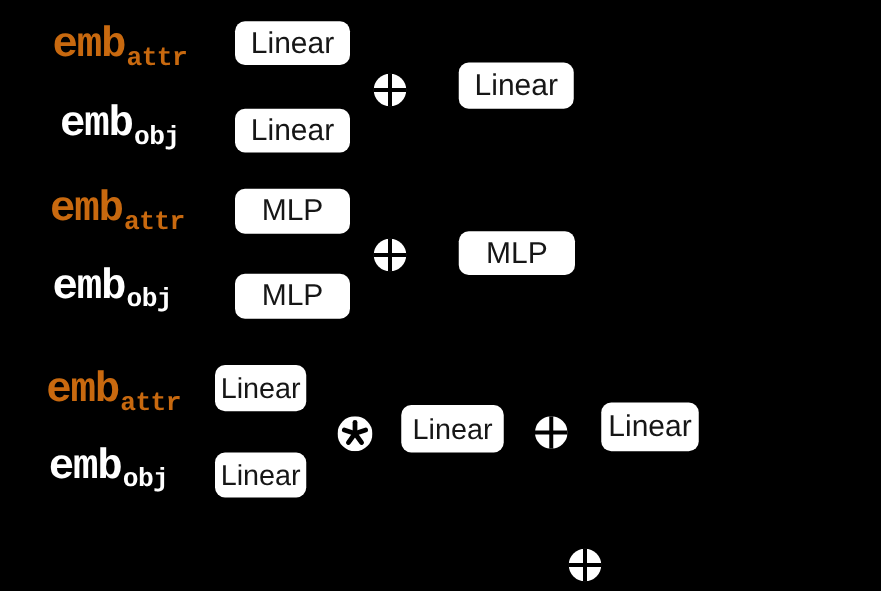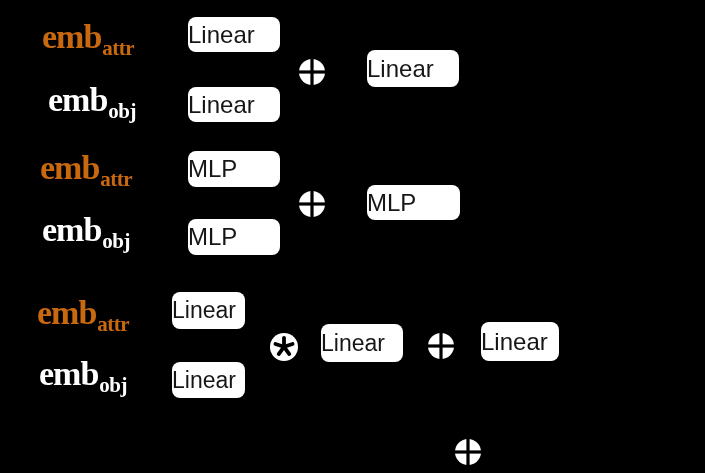--- a/index.html
+++ b/index.html
@@ -2,30 +2,30 @@
 <html><head>
 <meta charset="utf-8">
 <style>
   html,body{margin:0;padding:0;background:#000;}
   .canvas{
     position:relative;width:705px;height:473px;background:#000000;
     overflow:hidden;font-family:"Liberation Sans",sans-serif;
   }
   
   .emb{
-    position:absolute;font-family:Liberation Serif, serif;font-weight:bold;
+    position:absolute;font-family:Liberation Mono, monospace;font-weight:bold;
     font-size:34px;line-height:1;white-space:nowrap;letter-spacing:-1px;
   }
   .emb .sub{font-size:21px;vertical-align:-7px;margin-left:1px;letter-spacing:-0.5px;}
   .emb.attr{color:#C8690F;}
   .emb.obj{color:#ffffff;}
   
   .box{
     position:absolute;background:#FFFFFF;color:#161616;border-radius:8px;
-    display:flex;align-items:center;justify-content:flex-start;
+    display:flex;align-items:center;justify-content:center;
     font-size:24px;line-height:1;
   }
   .op{position:absolute;}
   
   #lbl-1a{left:42px;top:20px}   #lbl-1o{left:48px;top:83px}
   #lbl-2a{left:40px;top:151px}  #lbl-2o{left:42px;top:213px}
   #lbl-3a{left:37px;top:296px}  #lbl-3o{left:39px;top:357px}
   
   #box-a1{left:188px;top:17px;width:92px;height:35px}
   #box-a2{left:188px;top:87px;width:92px;height:35px}

